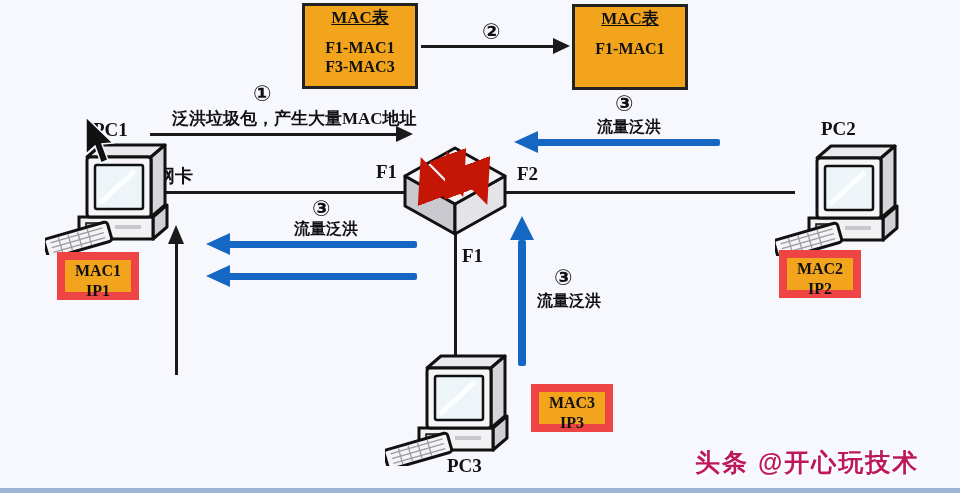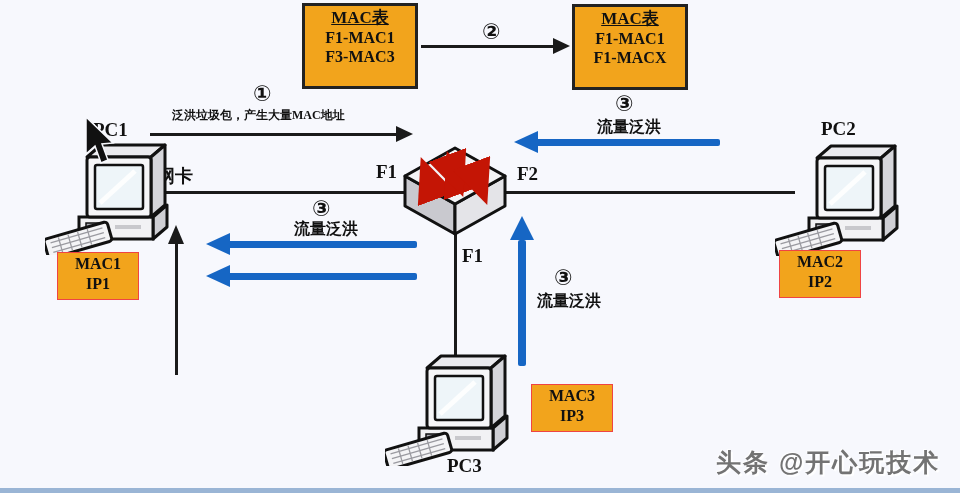--- a/index.html
+++ b/index.html
@@ -10,24 +10,24 @@
     color:#111;
   }
   .abs{position:absolute;}
   
   .mac-table{
     box-sizing:border-box;width:116px;height:86px;
     background:#f2a41c;border:3px solid #222;
     text-align:center;padding-top:2px;
     font-weight:bold;font-size:16px;line-height:19px;
   }
-  .mac-table .tbl-title{display:inline-block;font-size:17px;text-decoration:underline;margin-bottom:1px;}
+  .mac-table .tbl-title{display:inline-block;font-size:17px;text-decoration:underline;margin-bottom:11px;}
   .addr-tag{
     box-sizing:border-box;width:82px;height:48px;
-    background:#f2a41c;border:1px solid #ef4444;
+    background:#f2a41c;border:8px solid #ef4444;
     text-align:center;font-weight:bold;font-size:16px;line-height:20px;padding-top:1px;
   }
   
   .port-label{font-weight:bold;font-size:19px;}
   .host-label{font-weight:bold;font-size:19px;}
   .cn-label{font-weight:bold;font-size:16px;font-family:"Liberation Serif","DejaVu Sans",serif;}
   .circ-num{font-weight:bold;font-size:22px;line-height:22px;font-family:"DejaVu Sans",sans-serif;}
   
   .line-h{background:#1a1a1a;height:3px;}
   .line-v{background:#1a1a1a;width:3px;}
@@ -37,47 +37,46 @@
   .bk-bar-v{background:#1a1a1a;width:3px;}
   .bk-head-up{width:0;height:0;border-left:8px solid transparent;border-right:8px solid transparent;border-bottom:19px solid #1a1a1a;}
   
   .bl-bar-h{background:#1666c4;height:7px;border-radius:2px;}
   .bl-head-left{width:0;height:0;border-top:11px solid transparent;border-bottom:11px solid transparent;border-right:24px solid #1666c4;}
   .bl-bar-v{background:#1666c4;width:8px;border-radius:2px;}
   .bl-head-up{width:0;height:0;border-left:12px solid transparent;border-right:12px solid transparent;border-bottom:24px solid #1666c4;}
   .watermark{
     font-family:"Liberation Sans","DejaVu Sans",sans-serif;
     font-weight:bold;font-size:25px;letter-spacing:2px;
-    color:#737373;text-shadow:2px 2px 1px #ffffff,-1px -1px 1px #ffffff;margin-left:21px;
+    color:#be185d;text-shadow:2px 2px 1px #ffffff,-1px -1px 1px #ffffff;
   }
   .bottom-strip{background:#5c88bb;opacity:.6;}
 </style>
 </head>
 <body>
 
 <div id="canvas">
 
   <div class="abs mac-table" style="left:302px;top:3px;">
     <span class="tbl-title">MAC表</span>
     <div>F1-MAC1</div>
     <div>F3-MAC3</div>
   </div>
 
   <div class="abs mac-table" style="left:572px;top:4px;">
     <span class="tbl-title">MAC表</span>
     <div>F1-MAC1</div>
-    <div>F1-MACX</div>
   </div>
 
   <div class="abs circ-num" style="left:482px;top:21px;">②</div>
   <div class="abs bk-bar-h" style="left:421px;top:45px;width:134px;"></div>
   <div class="abs bk-head-right" style="left:553px;top:38px;"></div>
 
   <div class="abs circ-num" style="left:253px;top:83px;">①</div>
-  <div class="abs cn-label" style="left:172px;top:107px;font-size:12px;">泛洪垃圾包，产生大量MAC地址</div>
+  <div class="abs cn-label" style="left:172px;top:107px;font-size:17px;">泛洪垃圾包，产生大量MAC地址</div>
   <div class="abs bk-bar-h" style="left:150px;top:133px;width:248px;"></div>
   <div class="abs bk-head-right" style="left:396px;top:126px;"></div>
 
   <div class="abs line-h" style="left:148px;top:191px;width:262px;"></div>
   <div class="abs line-h" style="left:502px;top:191px;width:293px;"></div>
   <div class="abs line-v" style="left:454px;top:233px;height:139px;"></div>
 
   <svg class="abs" style="left:402px;top:145px;" width="106" height="94" viewBox="0 0 106 94">
     <defs>
       <marker id="rh" markerWidth="9" markerHeight="8" refX="6" refY="4" orient="auto">

